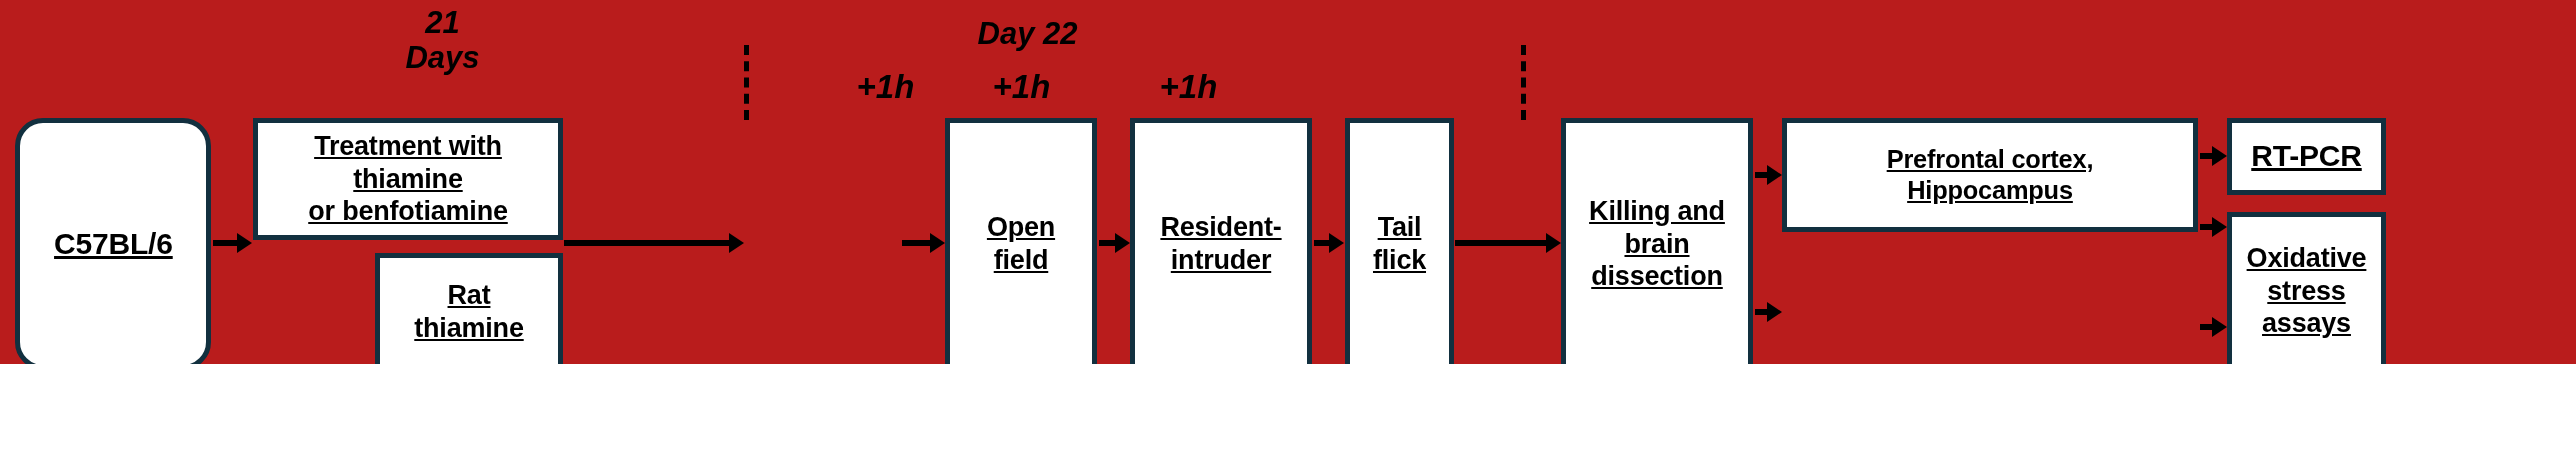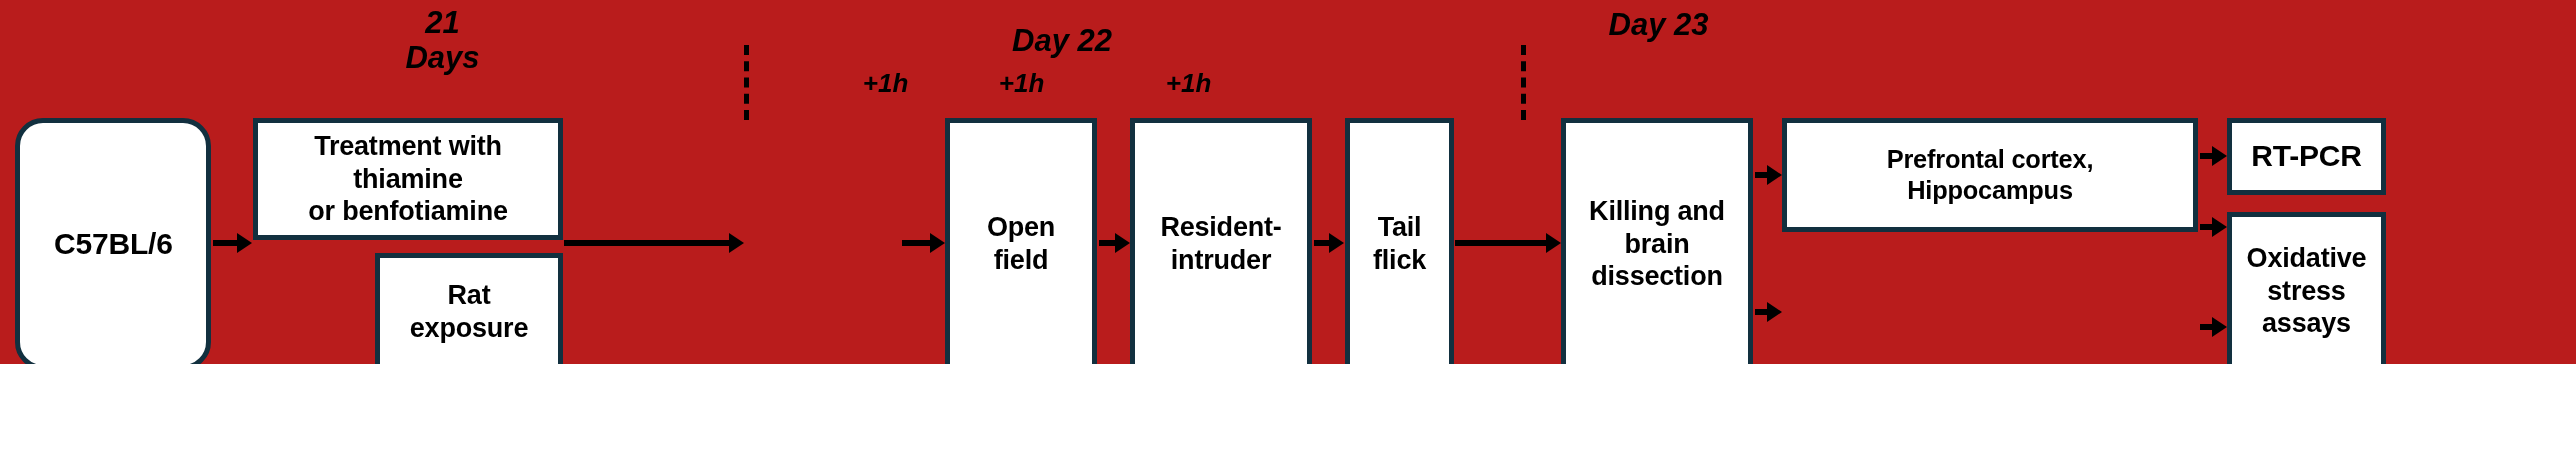--- a/index.html
+++ b/index.html
@@ -29,37 +29,38 @@
     text-align: center;
     color: #000000;
     font-weight: bold;
     line-height: 1.22;
     letter-spacing: -0.2px;
   }
   .box .txt {
     display: block;
     padding: 0 5px;
     white-space: pre-line;
+    text-decoration: underline;
   }
   .f-xl  { font-size: 30px; }
   .f-lg  { font-size: 27px; }
   .f-md  { font-size: 25.4px; }
 
   
   .period-label {
     position: absolute;
     font-style: italic;
     font-weight: bold;
     color: #000000;
     white-space: pre-line;
     text-align: center;
     line-height: 1.12;
   }
   .f-period { font-size: 31px; }
-  .f-tick   { font-size: 26px; }
+  .f-tick   { font-size: 33px; }
 
   
   .arrow {
     position: absolute;
     height: 0;
   }
   .arrow .shaft {
     position: absolute;
     left: 0;
     top: -3.1px;
@@ -84,44 +85,43 @@
   }
 </style>
 </head>
 <body>
 
 <div id="canvas">
 
   <div class="period-label f-period" style="left:381px; top:6.2px; width:123px;">21
 Days</div>
 
-  <div class="period-label f-period" style="left:943px; top:24px; width:169px;text-align:right;">Day 22</div>
-
-  <div class="period-label f-period" style="left:1574px; top:7.7px; width:169px;">Day 23</div>
+  <div class="period-label f-period" style="left:943px; top:17px; width:169px;">Day 22</div>
+
 
 
   <div class="period-label f-tick" style="left:843px; top:69px; width:85px;">+1h</div>
   <div class="period-label f-tick" style="left:979px; top:69px; width:85px;">+1h</div>
   <div class="period-label f-tick" style="left:1146px; top:69px; width:85px;">+1h</div>
 
   <div class="dashed-sep" style="left:744px; top:45px; height:75px;"></div>
   <div class="dashed-sep" style="left:1521px; top:45px; height:75px;"></div>
 
   <div class="box f-xl" style="left:15.4px; top:118px; width:196px; height:252px;border-radius:28px;">
     <span class="txt">C57BL/6</span>
   </div>
 
   <div class="box f-lg" style="left:253px; top:118px; width:310px; height:122px;">
     <span class="txt">Treatment with thiamine
 or benfotiamine</span>
   </div>
 
   <div class="box f-lg" style="left:375px; top:253px; width:188px; height:117px;">
     <span class="txt">Rat
-exposure</span>
+thiamine</span>
   </div>
 
 
   <div class="box f-lg" style="left:945px; top:118px; width:152px; height:252px;">
     <span class="txt">Open
 field</span>
   </div>
 
   <div class="box f-lg" style="left:1345px; top:118px; width:109px; height:252px;">
     <span class="txt">Tail

